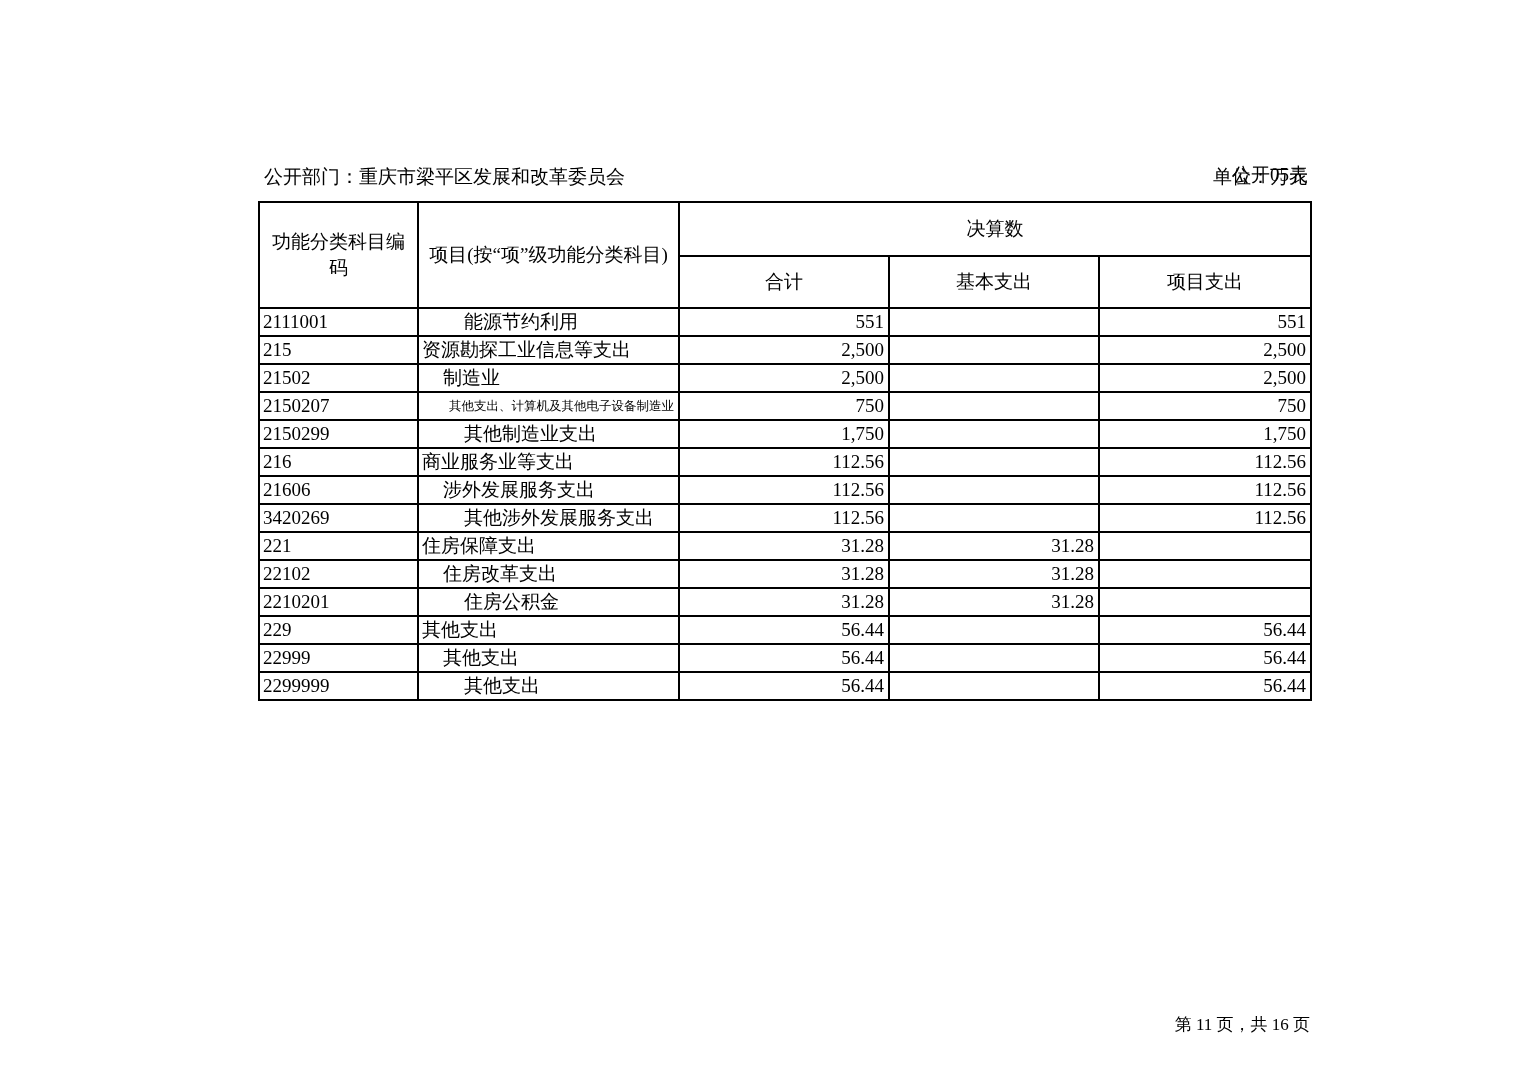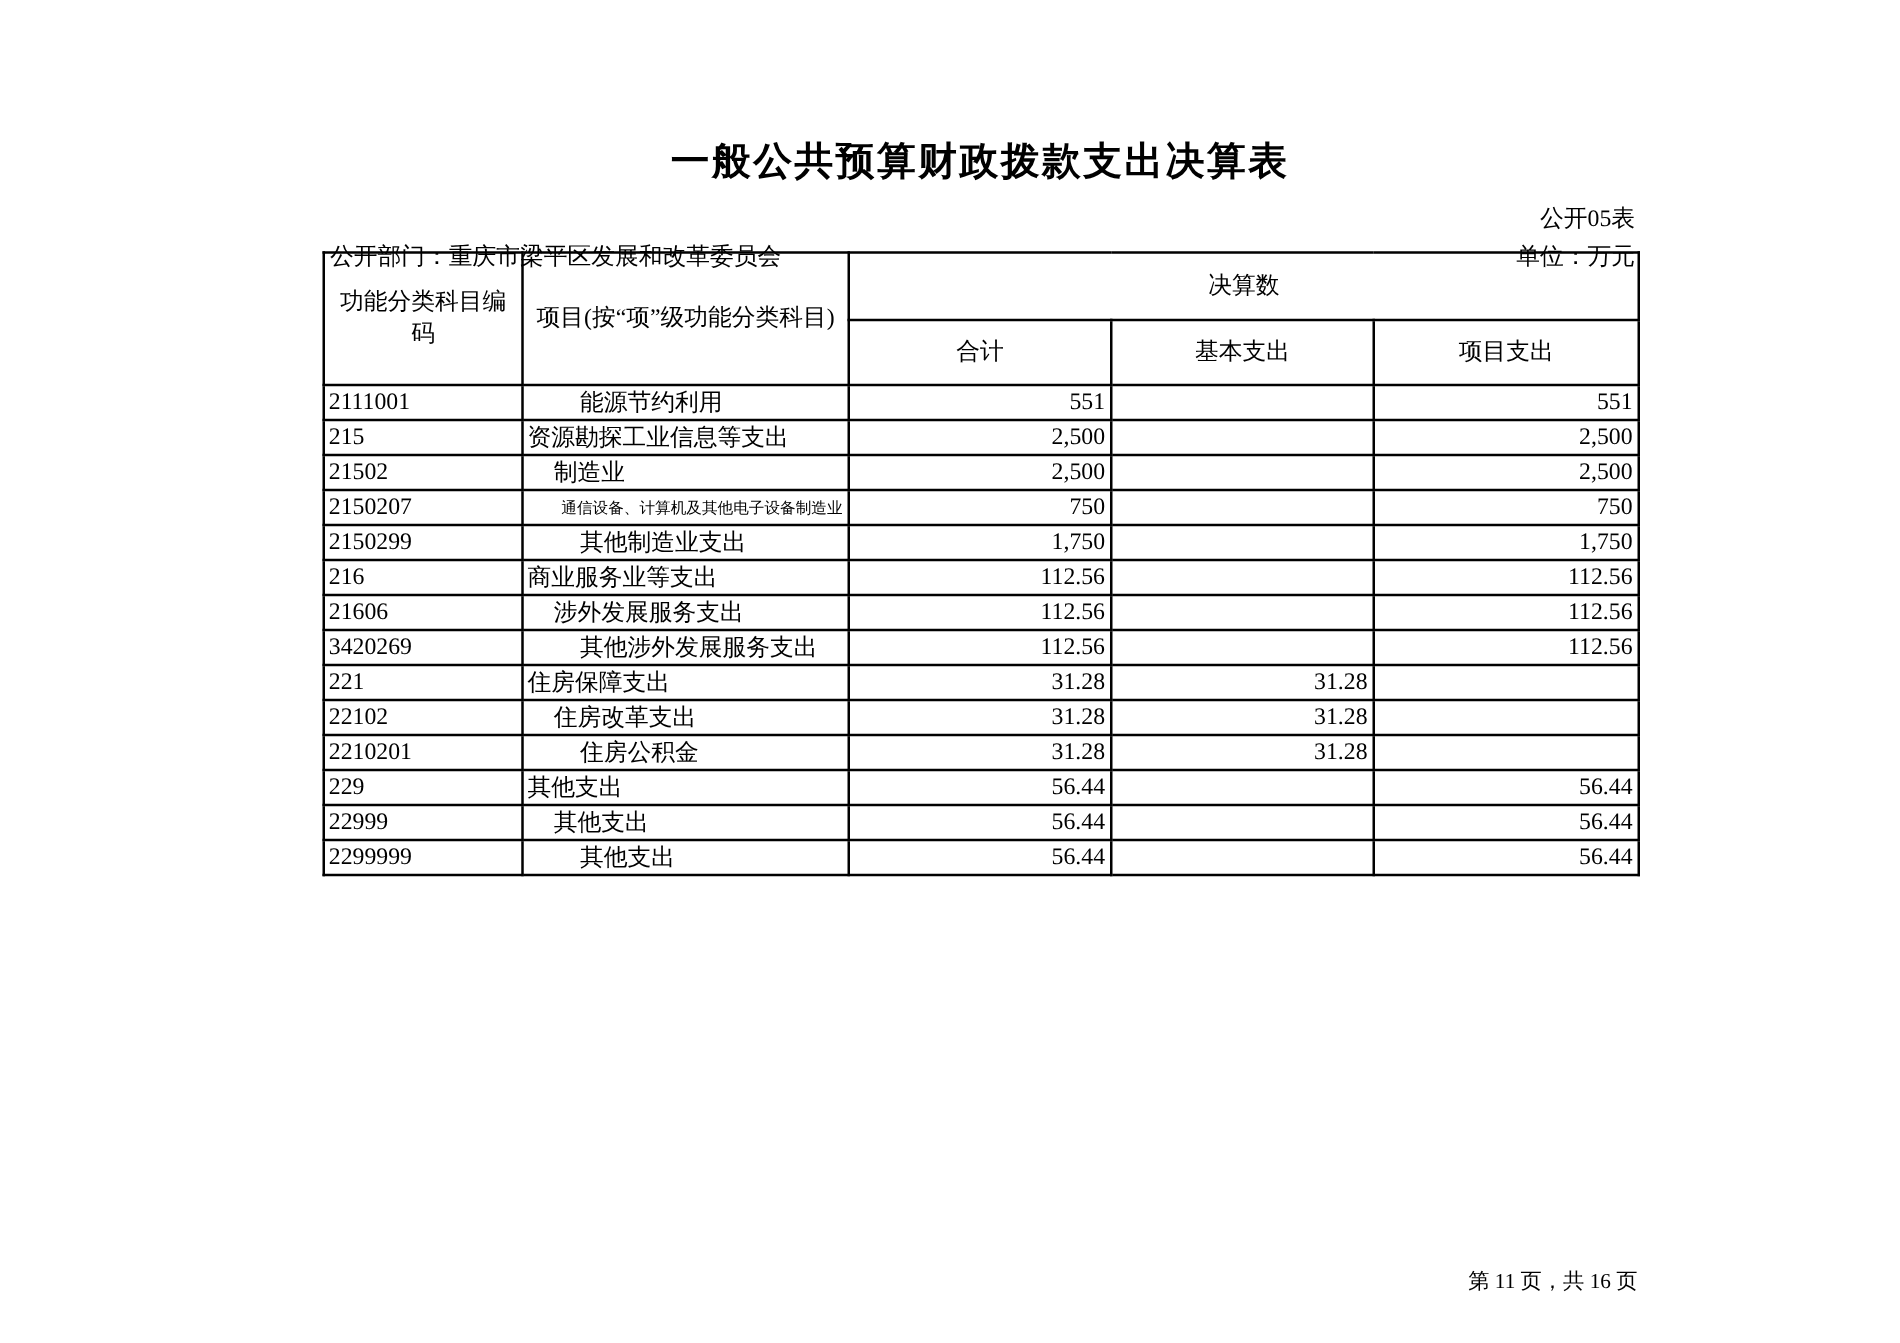--- a/index.html
+++ b/index.html
@@ -11,21 +11,21 @@
   .sheet{position:absolute;left:258px;top:0;width:1052px;height:1074px;}
   .title{
     position:absolute;top:108px;left:0;width:100%;
     text-align:center;font-size:31px;font-weight:bold;letter-spacing:2px;
     white-space:nowrap;
   }
   .meta-code{
     position:absolute;top:162px;right:2px;font-size:19px;white-space:nowrap;
   }
   .meta-row{
-    position:absolute;top:192px;left:0;width:100%;
+    position:absolute;top:164px;left:0;width:100%;
     display:flex;justify-content:space-between;font-size:19px;
     box-sizing:border-box;padding-left:6px;padding-right:2px;white-space:nowrap;
   }
   table{
     position:absolute;top:201px;left:0;width:1052px;
     border-collapse:collapse;table-layout:fixed;
   }
   th,td{
     border:2px solid #000;padding:0;overflow:hidden;
     font-weight:normal;font-size:19px;vertical-align:middle;
@@ -45,21 +45,20 @@
   td.c-num{text-align:right;padding-right:4px;}
   .footer{
     position:absolute;top:1013px;left:0;width:100%;
     text-align:right;font-size:17px;white-space:nowrap;
   }
 </style>
 </head>
 <body>
 
 <div class="sheet">
-  <div class="title">一般公共预算财政拨款支出决算表</div>
   <div class="meta-code">公开05表</div>
   <div class="meta-row">
     <span>公开部门：重庆市梁平区发展和改革委员会</span>
     <span>单位：万元</span>
   </div>
 
   <table>
     <colgroup>
       <col style="width:159px">
       <col style="width:261px">
@@ -96,21 +95,21 @@
   </tr>
         <tr>
     <td class="c-code">21502</td>
     <td class="c-item lvl1">制造业</td>
     <td class="c-num">2,500</td>
     <td class="c-num"></td>
     <td class="c-num">2,500</td>
   </tr>
         <tr>
     <td class="c-code">2150207</td>
-    <td class="c-item lvl2 small">通信设备、计算机及其他电子设备制造业</td>
+    <td class="c-item lvl2 small">其他支出、计算机及其他电子设备制造业</td>
     <td class="c-num">750</td>
     <td class="c-num"></td>
     <td class="c-num">750</td>
   </tr>
         <tr>
     <td class="c-code">2150299</td>
     <td class="c-item lvl2">其他制造业支出</td>
     <td class="c-num">1,750</td>
     <td class="c-num"></td>
     <td class="c-num">1,750</td>

